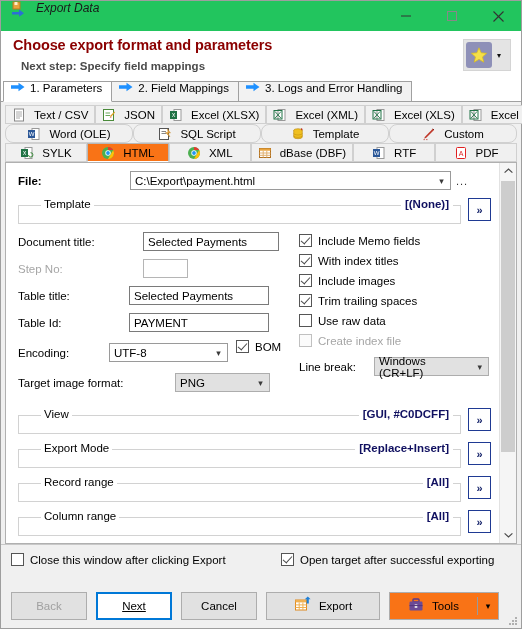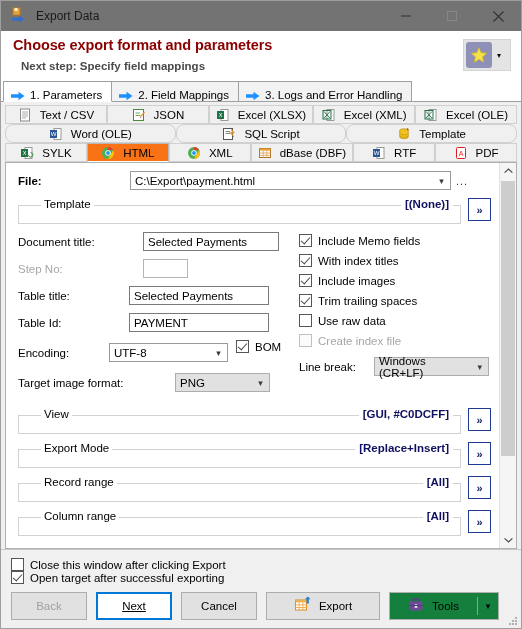--- a/index.html
+++ b/index.html
@@ -17,24 +17,25 @@
   .window {
     position: absolute; inset: 0;
     border: 1px solid #9e9e9e;
     background: #f0f0f0;
     box-sizing: border-box;
     display: flex; flex-direction: column;
   }
 
   
   .titlebar {
-    height: 30px; background: #737373;
-    display: flex; align-items: center;
+    height: 30px; background: #22c55e;
+    display: flex; 
     flex: 0 0 auto;
     position: relative;
+    font-style: italic;
   }
   .title-icon { margin-left: 9px; width: 18px; height: 18px; position: relative; flex:0 0 auto;}
   .title-text {
     margin-left: 8px; font-size: 12px; color: #1a1a1a;
   }
   .winbtns { margin-left: auto; display: flex; height: 30px; }
   .winbtn {
     width: 46px; height: 30px;
     display: flex; align-items: center; justify-content: center;
     color: #333;
@@ -69,21 +70,21 @@
 
   
   .steptabs {
     display: flex; align-items: flex-end;
     background: #ffffff;
     border-bottom: 1px solid #a0a0a0;
     height: 21px; flex: 0 0 auto;
     padding-left: 2px;
   }
   .steptab {
-    display: flex; align-items: flex-end; gap: 5px;
+    display: flex; align-items: flex-start; gap: 5px;
     height: 20px; padding: 0 9px 0 7px;
     font-size: 11.5px;
     border: 1px solid #a0a0a0;
     border-bottom: none;
     background: #f2f2f2;
     box-sizing: border-box;
     margin-right: -1px;
   }
   .steptab.active { background: #ffffff; border-bottom: 1px solid #ffffff; height: 21px; margin-bottom: -1px;}
   .arrow-ico { width: 14px; height: 10px; flex: 0 0 auto;}
@@ -205,32 +206,32 @@
     border-width: 0 1.6px 1.6px 0; transform: rotate(42deg);
   }
   .cb .t { font-size: 11.5px; }
   .cb .t.dis { color: #a6a6a6; }
 
   
   .footer {
     flex: 0 0 auto; background: #f0f0f0; border-top: 1px solid #c8c8c8;
     padding: 8px 10px 0 10px; position: relative;
   }
-  .footcbs { display: flex; margin-bottom: 8px; flex-direction: column; }
+  .footcbs { display: flex; margin-bottom: 26px; }
   .footcbs .cb { margin-bottom: 0; }
   .btnbar { display: flex; align-items: center; gap: 9px; padding-bottom: 8px;}
   .btn {
     height: 28px; border: 1px solid #adadad; background: #e1e1e1;
     display: flex; align-items: center; justify-content: center; gap: 7px;
     font-size: 11.5px; box-sizing: border-box; color: #000;
   }
   .btn.dis { color: #a0a0a0; }
   .btn.primary { background: #ffffff; border: 2px solid #0078d7; }
   .btn .u { text-decoration: underline; }
-  .split { display: flex; align-items: center; height: 28px; border: 1px solid #adadad; background: #15803d; box-sizing: border-box;}
+  .split { display: flex; align-items: center; height: 28px; border: 1px solid #adadad; background: #f97316; box-sizing: border-box;}
   .split .main { display: flex; align-items:center; justify-content:center; gap: 8px; flex: 1 1 auto; font-size: 11.5px;}
   .split .sep { width: 1px; height: 18px; background: #9a9a9a; }
   .split .car { width: 20px; text-align: center; font-size: 9px; }
   .grip { position: absolute; right: 3px; bottom: 2px; width: 10px; height: 10px; }
   .grip i { position: absolute; width: 2px; height: 2px; background: #b0b0b0; }
 </style>
 </head>
 <body>
 
 <div class="window">
@@ -354,20 +355,30 @@
         <span>Excel (XML)</span>
       </div>
       <div class="fmt">
         <span class="ficon">
           <svg class="ficon" viewBox="0 0 14 14">
               <rect x="5" y="1.5" width="7" height="11" fill="#fff" stroke="#999"></rect>
               <rect x="1" y="2.5" width="8" height="8.5" fill="none" stroke="#217346"></rect>
               <path d="M2 3.5 L8 10.2 M8 3.5 L2 10.2" stroke="#217346" stroke-width="0.9"></path>
             </svg>
         </span>
+        <span>Excel (XLS)</span>
+      </div>
+      <div class="fmt">
+        <span class="ficon">
+          <svg class="ficon" viewBox="0 0 14 14">
+              <rect x="5" y="1.5" width="7" height="11" fill="#fff" stroke="#999"></rect>
+              <rect x="1" y="2.5" width="8" height="8.5" fill="none" stroke="#217346"></rect>
+              <path d="M2 3.5 L8 10.2 M8 3.5 L2 10.2" stroke="#217346" stroke-width="0.9"></path>
+            </svg>
+        </span>
         <span>Excel (OLE)</span>
       </div>
     </div>
 
     <div class="fmtrow r2">
       <div class="fmt">
         <span class="ficon">
           <svg class="ficon" viewBox="0 0 14 14">
               <rect x="5" y="1.5" width="7" height="11" fill="#fff" stroke="#999"></rect>
               <rect x="1" y="3" width="7" height="8" fill="#2b5797"></rect>
@@ -391,20 +402,30 @@
         <span class="ficon">
           <svg class="ficon" viewBox="0 0 14 14">
               <ellipse cx="7" cy="3.4" rx="4.3" ry="1.7" fill="#f0c020" stroke="#b8860b" stroke-width="0.6"></ellipse>
               <path d="M2.7 3.4 v6.6 a4.3 1.7 0 0 0 8.6 0 V3.4" fill="#f0c020" stroke="#b8860b" stroke-width="0.6"></path>
               <path d="M2.7 6.3 a4.3 1.7 0 0 0 8.6 0" fill="none" stroke="#b8860b" stroke-width="0.5"></path>
               <path d="M2.7 8.7 a4.3 1.7 0 0 0 8.6 0" fill="none" stroke="#b8860b" stroke-width="0.5"></path>
               <path d="M10 1 l2 1.2 l-2 1.2" fill="#c23a2a"></path>
             </svg>
         </span>
         <span>Template</span>
+      </div>
+      <div class="fmt">
+        <span class="ficon">
+          <svg class="ficon" viewBox="0 0 14 14">
+              <path d="M2 11.5 L4 11 L12 3 L10.8 1.8 L3 9.8 Z" fill="#c0392b"></path>
+              <path d="M10.8 1.8 L12 3" stroke="#7b241c" stroke-width="1"></path>
+              <line x1="1.5" y1="12.6" x2="6.5" y2="12.6" stroke="#c0392b" stroke-width="0.8" stroke-dasharray="1.4 1.2"></line>
+            </svg>
+        </span>
+        <span>Custom</span>
       </div>
     </div>
 
     <div class="fmtrow r3">
       <div class="fmt">
         <span class="ficon">
           <svg class="ficon" viewBox="0 0 14 14">
               <rect x="5" y="1.5" width="7" height="11" fill="#fff" stroke="#999"></rect>
               <rect x="1" y="3" width="7" height="8" fill="#217346"></rect>
               <text x="4.5" y="9.3" font-size="6.5" fill="#fff" text-anchor="middle" font-family="Liberation Sans, sans-serif">x</text>

